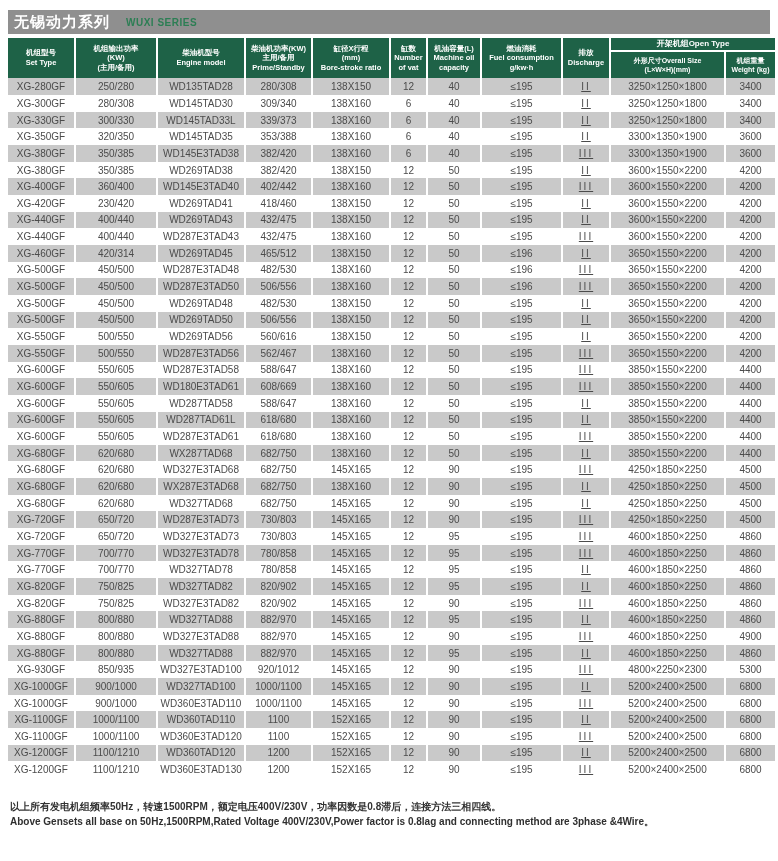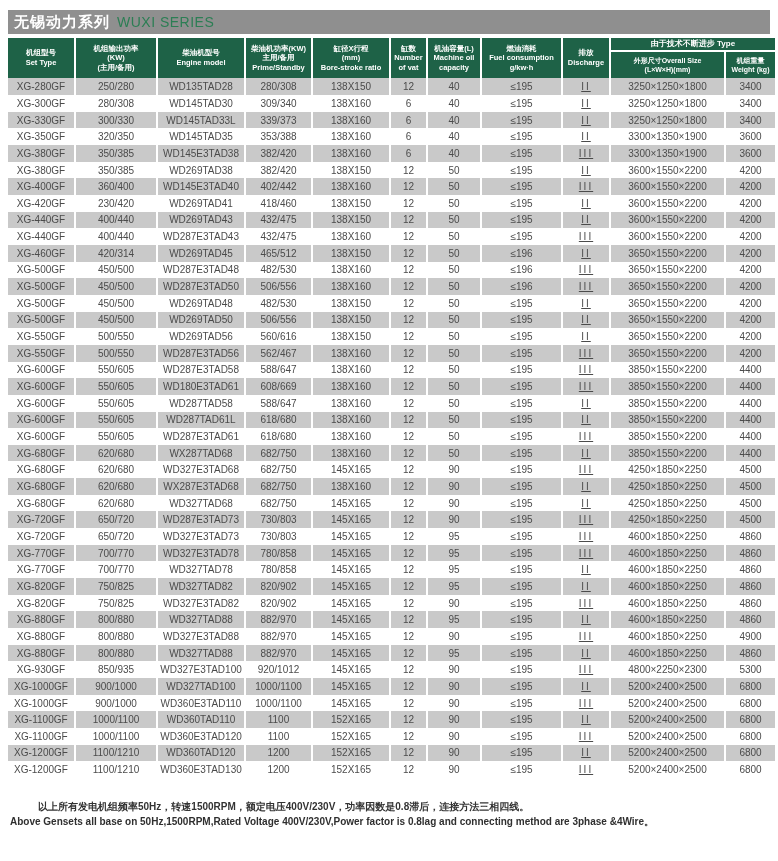--- a/index.html
+++ b/index.html
@@ -11,24 +11,24 @@
   }
   *{box-sizing:border-box;margin:0;padding:0;}
   html,body{width:778px;background:#fff;}
   body{
     font-family:"Liberation Sans","DejaVu Sans",sans-serif;
     width:778px;height:861px;overflow:hidden;
   }
   .title-bar{
     margin:10px 8px 4px 8px;height:24px;
     background:var(--title-bar-gray);
-    display:flex;align-items:center;padding-left:6px;gap:7px;
+    display:flex;align-items:center;padding-left:6px;gap:16px;
   }
   .title-cn{color:#fff;font-size:15px;font-weight:bold;letter-spacing:1px;}
-  .title-en{color:var(--title-en-green);font-size:14px;font-weight:normal;letter-spacing:.5px;}
+  .title-en{color:var(--title-en-green);font-size:10px;font-weight:bold;letter-spacing:.5px;}
   table{
     margin-left:8px;width:767px;
     border-collapse:collapse;table-layout:fixed;
   }
   th{
     background:var(--header-green);color:#fff;
     font-size:7.5px;font-weight:bold;line-height:1.3;
     text-align:center;vertical-align:middle;
     white-space:pre-line;padding:1px 0;
     border-right:2px solid #fff;
@@ -40,21 +40,21 @@
   tbody td{
     height:16.67px;text-align:center;vertical-align:middle;
     font-size:10px;color:var(--body-text);
     white-space:nowrap;overflow:hidden;
     border-right:2px solid #fff;padding:0;
   }
   tbody td:last-child{border-right:none;}
   tbody tr:nth-child(odd) td{background:var(--row-stripe);}
   tbody td.disch{letter-spacing:2px;text-decoration:underline;}
   .footer{margin:21px 8px 0 10px;}
-  .footer p.cn{font-size:10px;font-weight:bold;color:#333;line-height:15px;margin-left:28px;}
+  .footer p.cn{font-size:10px;font-weight:bold;color:#333;line-height:15px;}
   .footer p.en{font-size:10px;font-weight:bold;color:#2f2f2f;line-height:15.5px;}
 </style>
 </head>
 <body>
 
 <div class="page">
 
   <div class="title-bar">
     <span class="title-cn">无锡动力系列</span>
     <span class="title-en">WUXI SERIES</span>
@@ -93,21 +93,21 @@
 Number
 of vat</th>
         <th rowspan="2">机油容量(L)
 Machine oil
 capacity</th>
         <th rowspan="2">燃油消耗
 Fuel consumption
 g/kw·h</th>
         <th rowspan="2">排放
 Discharge</th>
-        <th colspan="2" class="group">由于技术不断进步 Type</th>
+        <th colspan="2" class="group">开架机组Open Type</th>
       </tr>
       <tr>
         <th class="sub">外形尺寸Overall Size
 (L×W×H)(mm)</th>
         <th class="sub">机组重量
 Weight (kg)</th>
       </tr>
     </thead>
     <tbody>
         <tr>

